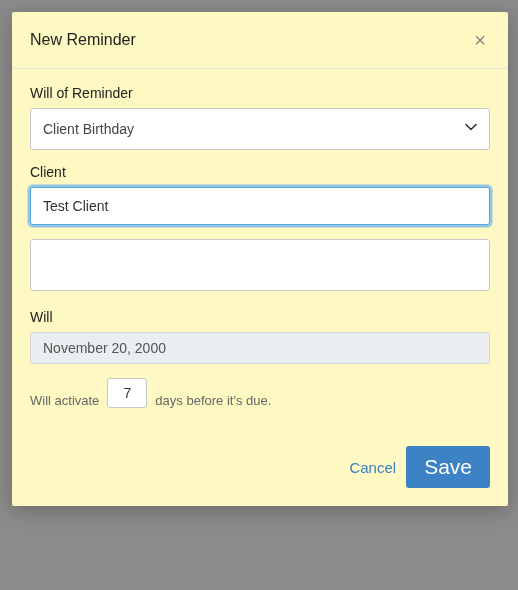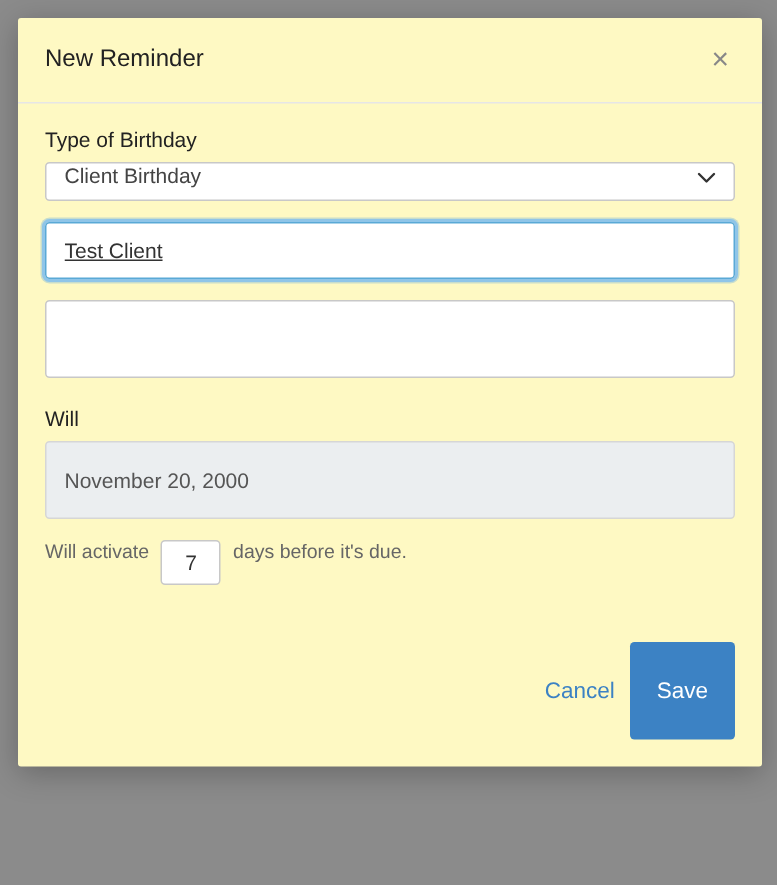--- a/index.html
+++ b/index.html
@@ -57,81 +57,80 @@
     font-size: 14px;
     color: #222;
     margin-bottom: 7px;
   }
   .opt { color: #888; font-size: 13px; }
   .select-wrap {
     position: relative;
   }
   .select-control {
     width: 100%;
-    height: 26px;
+    height: 42px;
     border: 1px solid #c8c8c8;
     border-radius: 3px;
     padding: 0 34px 0 12px;
     font-size: 14px;
     color: #444;
     background: #fff;
     display: flex;
-    align-items: flex-start;
+    align-items: center;
     cursor: pointer;
   }
   .chevron {
     position: absolute;
     right: 12px;
     top: 50%;
     transform: translateY(-50%);
     pointer-events: none;
   }
   .text-input {
     width: 100%;
     height: 38px;
     border: 1px solid #c8c8c8;
     border-radius: 3px;
     padding: 0 12px;
     font-size: 14px;
     color: #333;
     background: #fff;
-    text-decoration: underline;
   }
   .text-input.focused {
     outline: 2px solid #8fc5e8;
     outline-offset: 0;
     border-color: #5aa9d6;
     box-shadow: 0 0 0 3px rgba(100,170,220,0.35);
   }
   .textarea {
     width: 100%;
     height: 52px;
     border: 1px solid #c8c8c8;
     border-radius: 3px;
     padding: 8px 12px;
     font-size: 14px;
     color: #333;
     background: #fff;
     resize: none;
   }
   .date-display {
     width: 100%;
-    height: 52px;
+    height: 32px;
     border: 1px solid #d6d6d6;
     border-radius: 3px;
     padding: 0 12px;
     font-size: 14px;
     color: #555;
     background: #ebeef0;
     display: flex;
     align-items: center;
   }
   .activate-row {
     display: flex;
-    align-items: flex-start;
+    align-items: flex-end;
     gap: 8px;
     font-size: 13px;
     color: #666;
     margin-top: 14px;
   }
   .days-input {
     width: 40px;
     height: 30px;
     border: 1px solid #c8c8c8;
     border-radius: 3px;
@@ -151,22 +150,22 @@
     border: none;
     color: #3c82c4;
     font-size: 15px;
     cursor: pointer;
     padding: 6px 4px;
   }
   .btn-save {
     background: #3c82c4;
     border: none;
     color: #fff;
-    font-size: 15px;
-    padding: 24px 18px;
+    font-size: 21px;
+    padding: 9px 18px;
     border-radius: 3px;
     cursor: pointer;
   }
 </style>
 </head>
 <body>
 
 <div class="backdrop"></div>
 
 <div class="modal">
@@ -174,34 +173,35 @@
   <div class="modal-header">
     <div class="modal-title">New Reminder</div>
     <button class="close-btn">
       <span>×</span>
     </button>
   </div>
 
   <div class="modal-body">
 
     <div class="field-group">
-      <label class="field-label">Type of Birthday</label>
+      <label class="field-label">Will of Reminder</label>
       <div class="select-wrap">
         <div class="select-control">
           <span>Client Birthday</span>
         </div>
         <span class="chevron">
           <svg width="14" height="14" viewBox="0 0 14 14">
               <path d="M2 4.5 L7 9.5 L12 4.5" stroke="#333" stroke-width="1.6" fill="none" stroke-linecap="round" stroke-linejoin="round"></path>
             </svg>
         </span>
       </div>
     </div>
 
     <div class="field-group">
+      <label class="field-label">Client</label>
       <input type="text" class="text-input focused" value="Test Client" style="">
     </div>
 
     <div class="field-group">
       <textarea class="textarea" style=""></textarea>
     </div>
 
     <div class="field-group" style="margin-bottom:8px;">
       <label class="field-label">Will</label>
       <div class="date-display">

